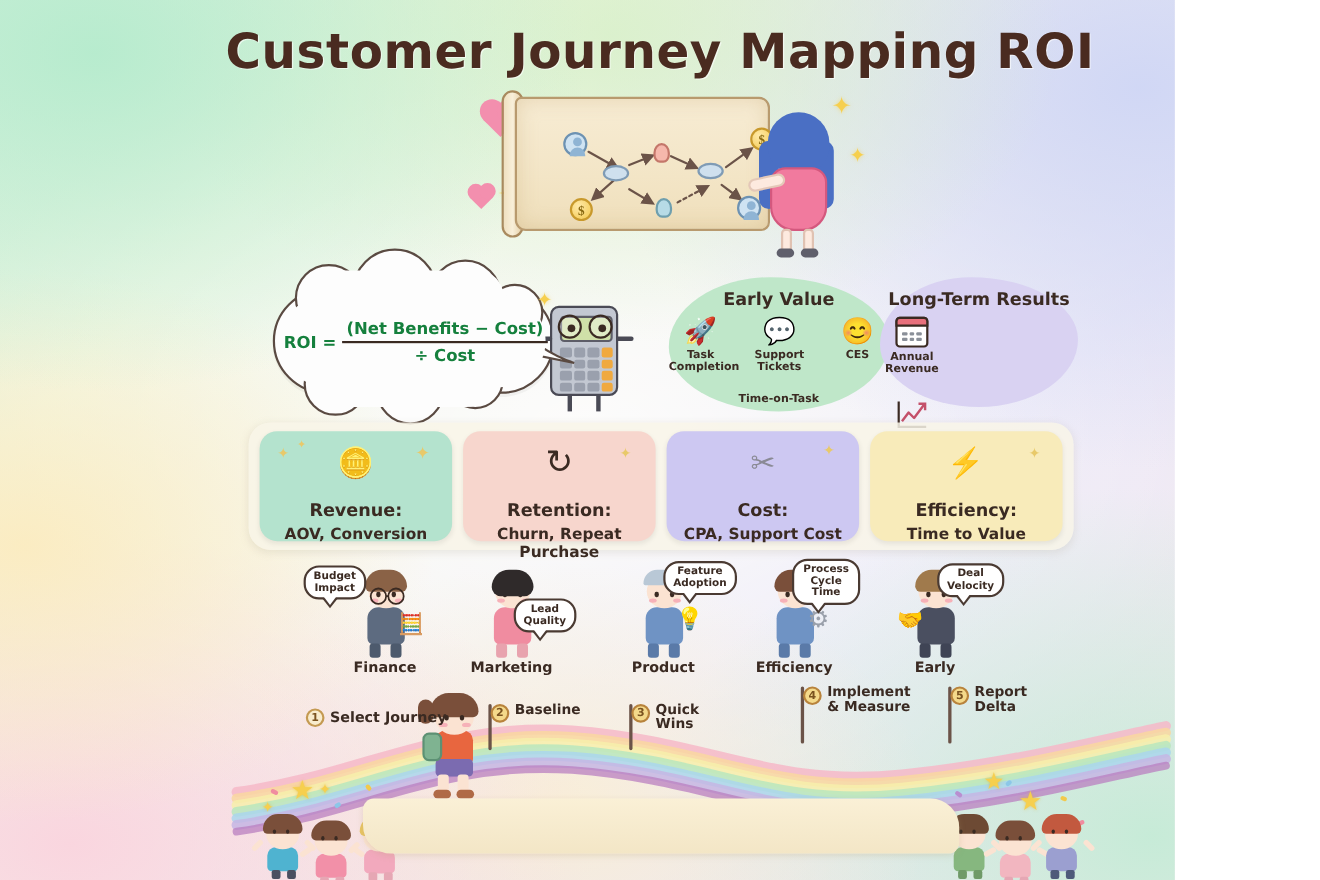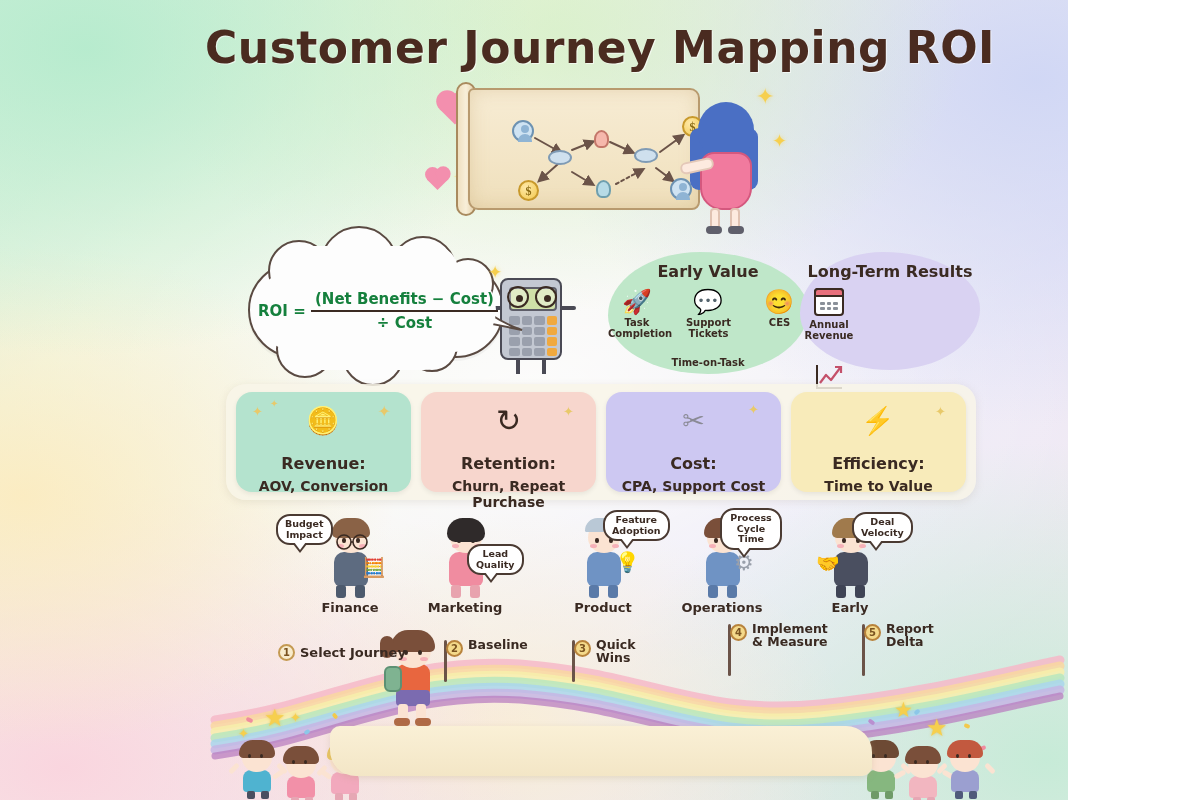--- a/index.html
+++ b/index.html
@@ -464,21 +464,21 @@
           <div class="f-eye" style="left:7px;"></div>
             <div class="f-eye" style="left:21px;"></div>
           <div class="f-cheek" style="left:2px;"></div>
             <div class="f-cheek" style="left:24px;"></div>
         </div>
         <div class="f-hair" style="background:#7a4f3a;"></div>
         <div class="f-leg" style="left:12px; background:#5a7aa8;"></div>
         <div class="f-leg" style="left:31px; background:#5a7aa8;"></div>
         <div class="prop" style="left:38px; top:30px; font-size:22px; color:#9aa0ab;">⚙</div>
       </div>
-      <div class="m-name">Operations</div>
+      <div class="m-name">Efficiency</div>
     </div>
 
     <div class="member" style="left:540px;">
       <div class="sbub" style="left:62px; top:0px;">Deal
 Velocity</div>
       <div class="fig">
         <div class="f-body" style="background:#4a4f60;"></div>
         <div class="f-head">
           <div class="f-eye" style="left:7px;"></div>
             <div class="f-eye" style="left:21px;"></div>

